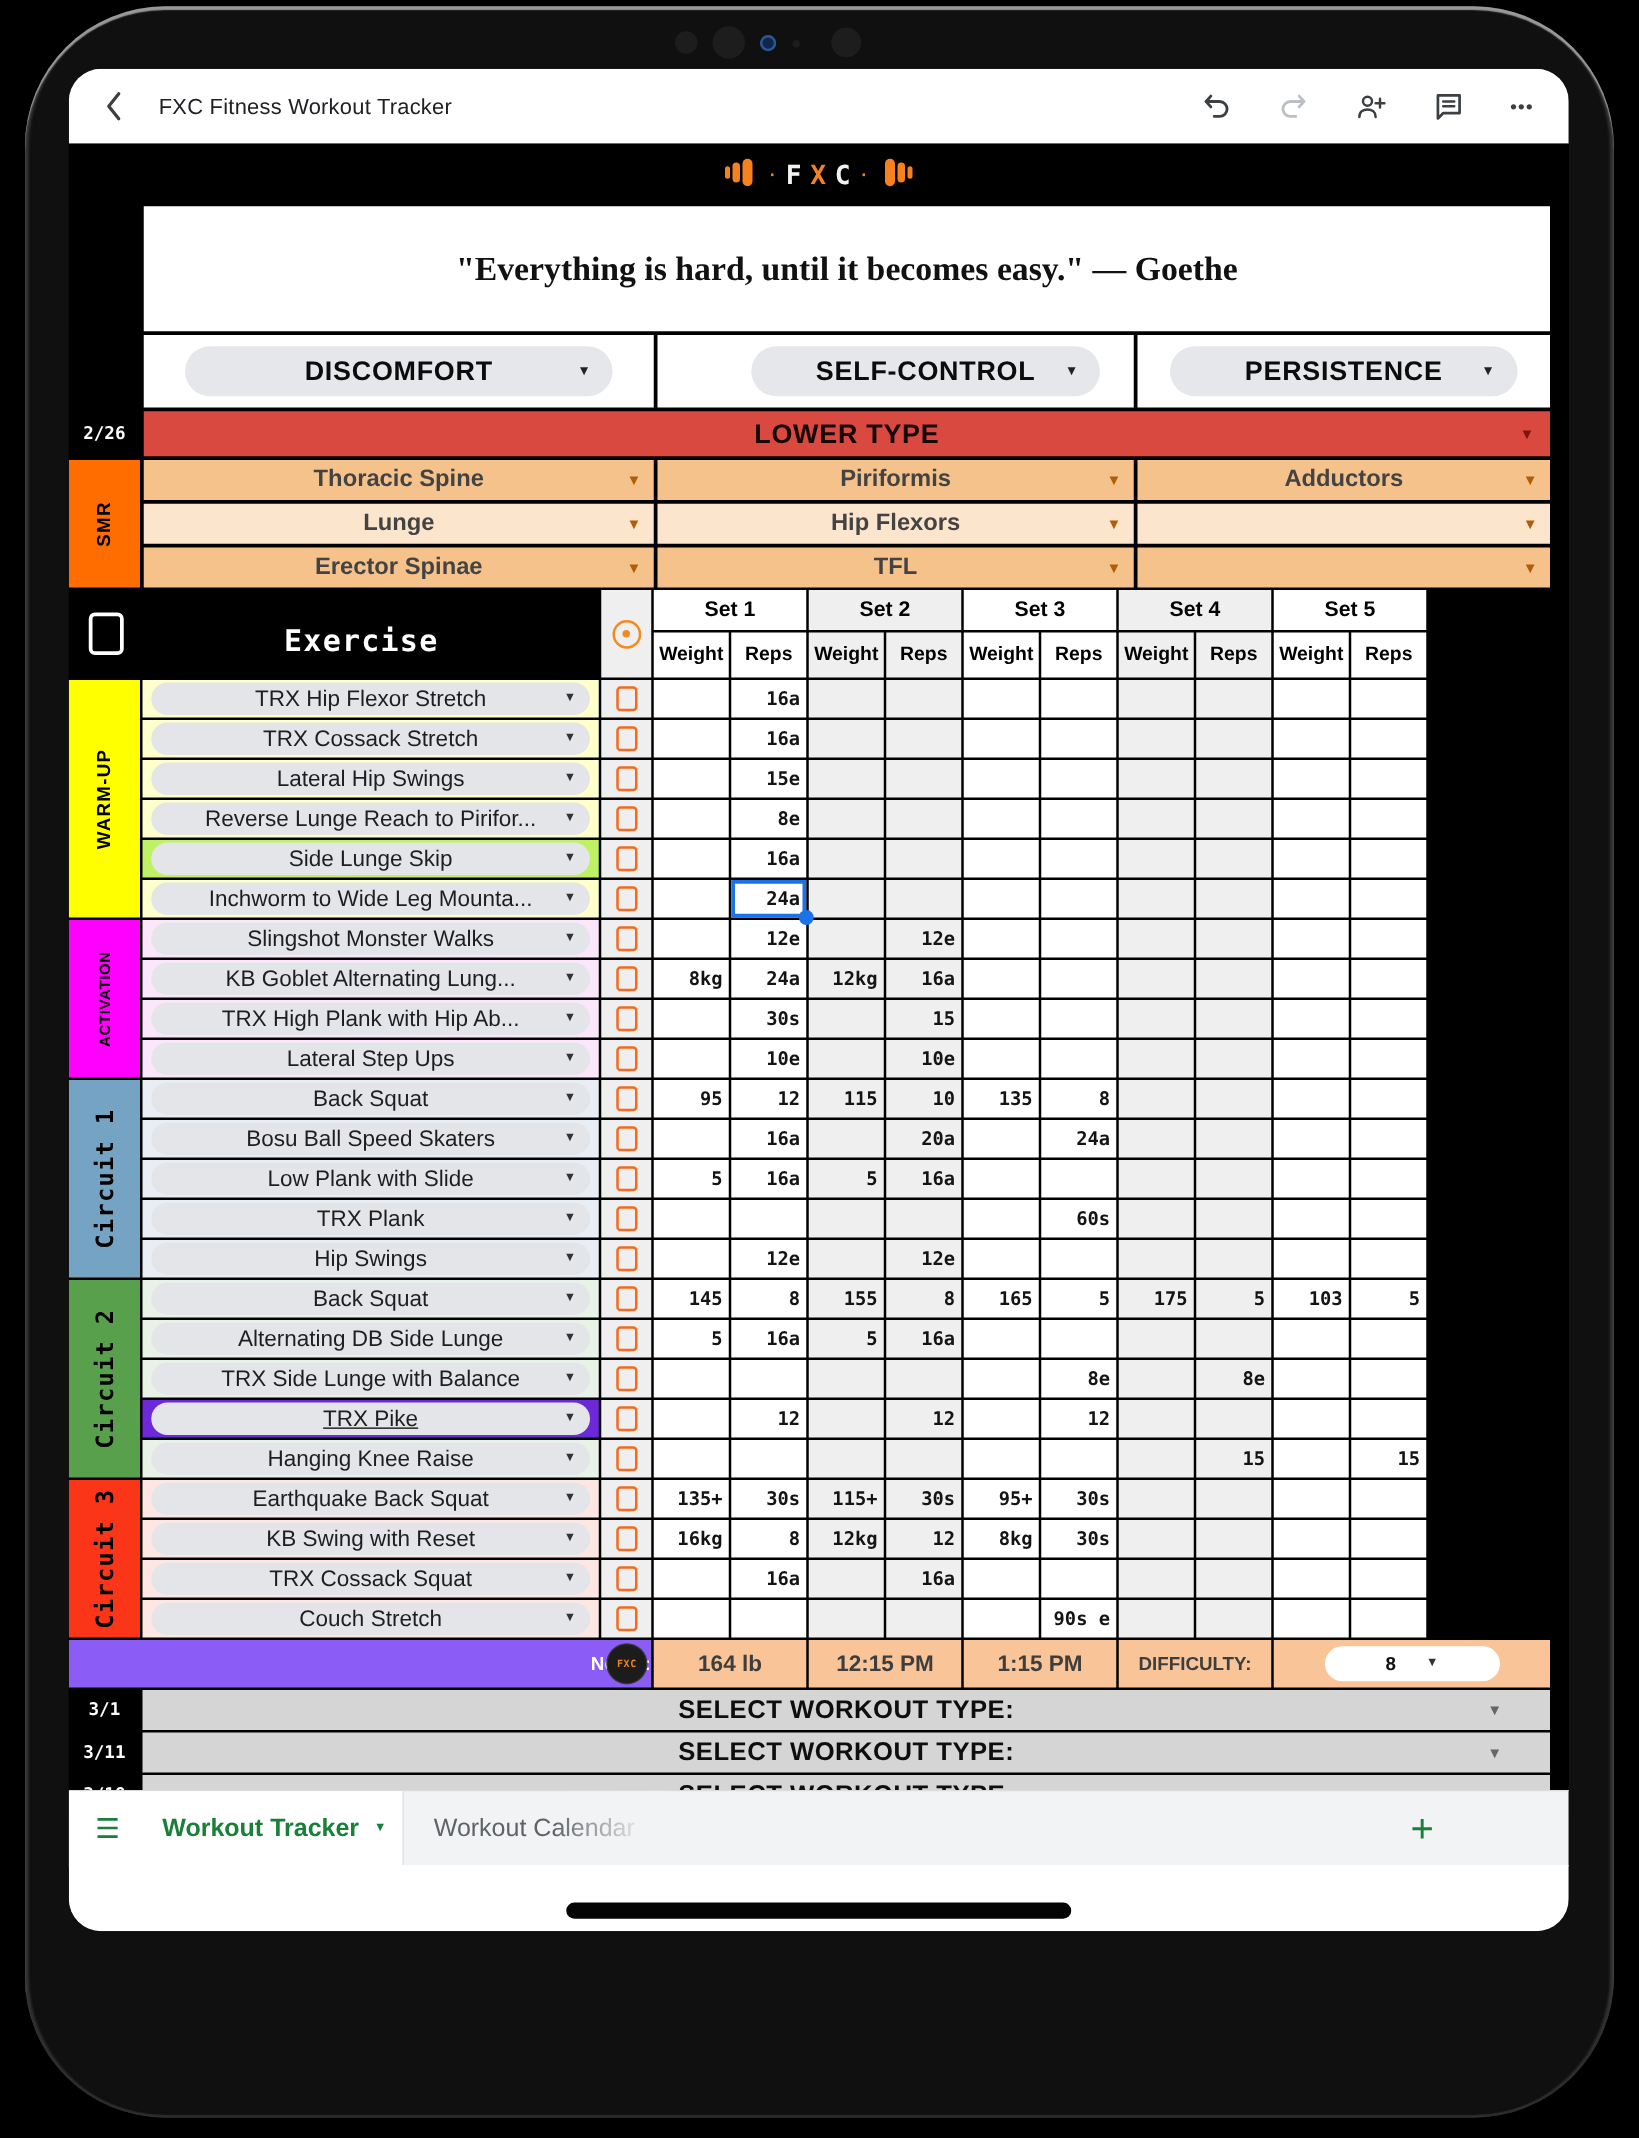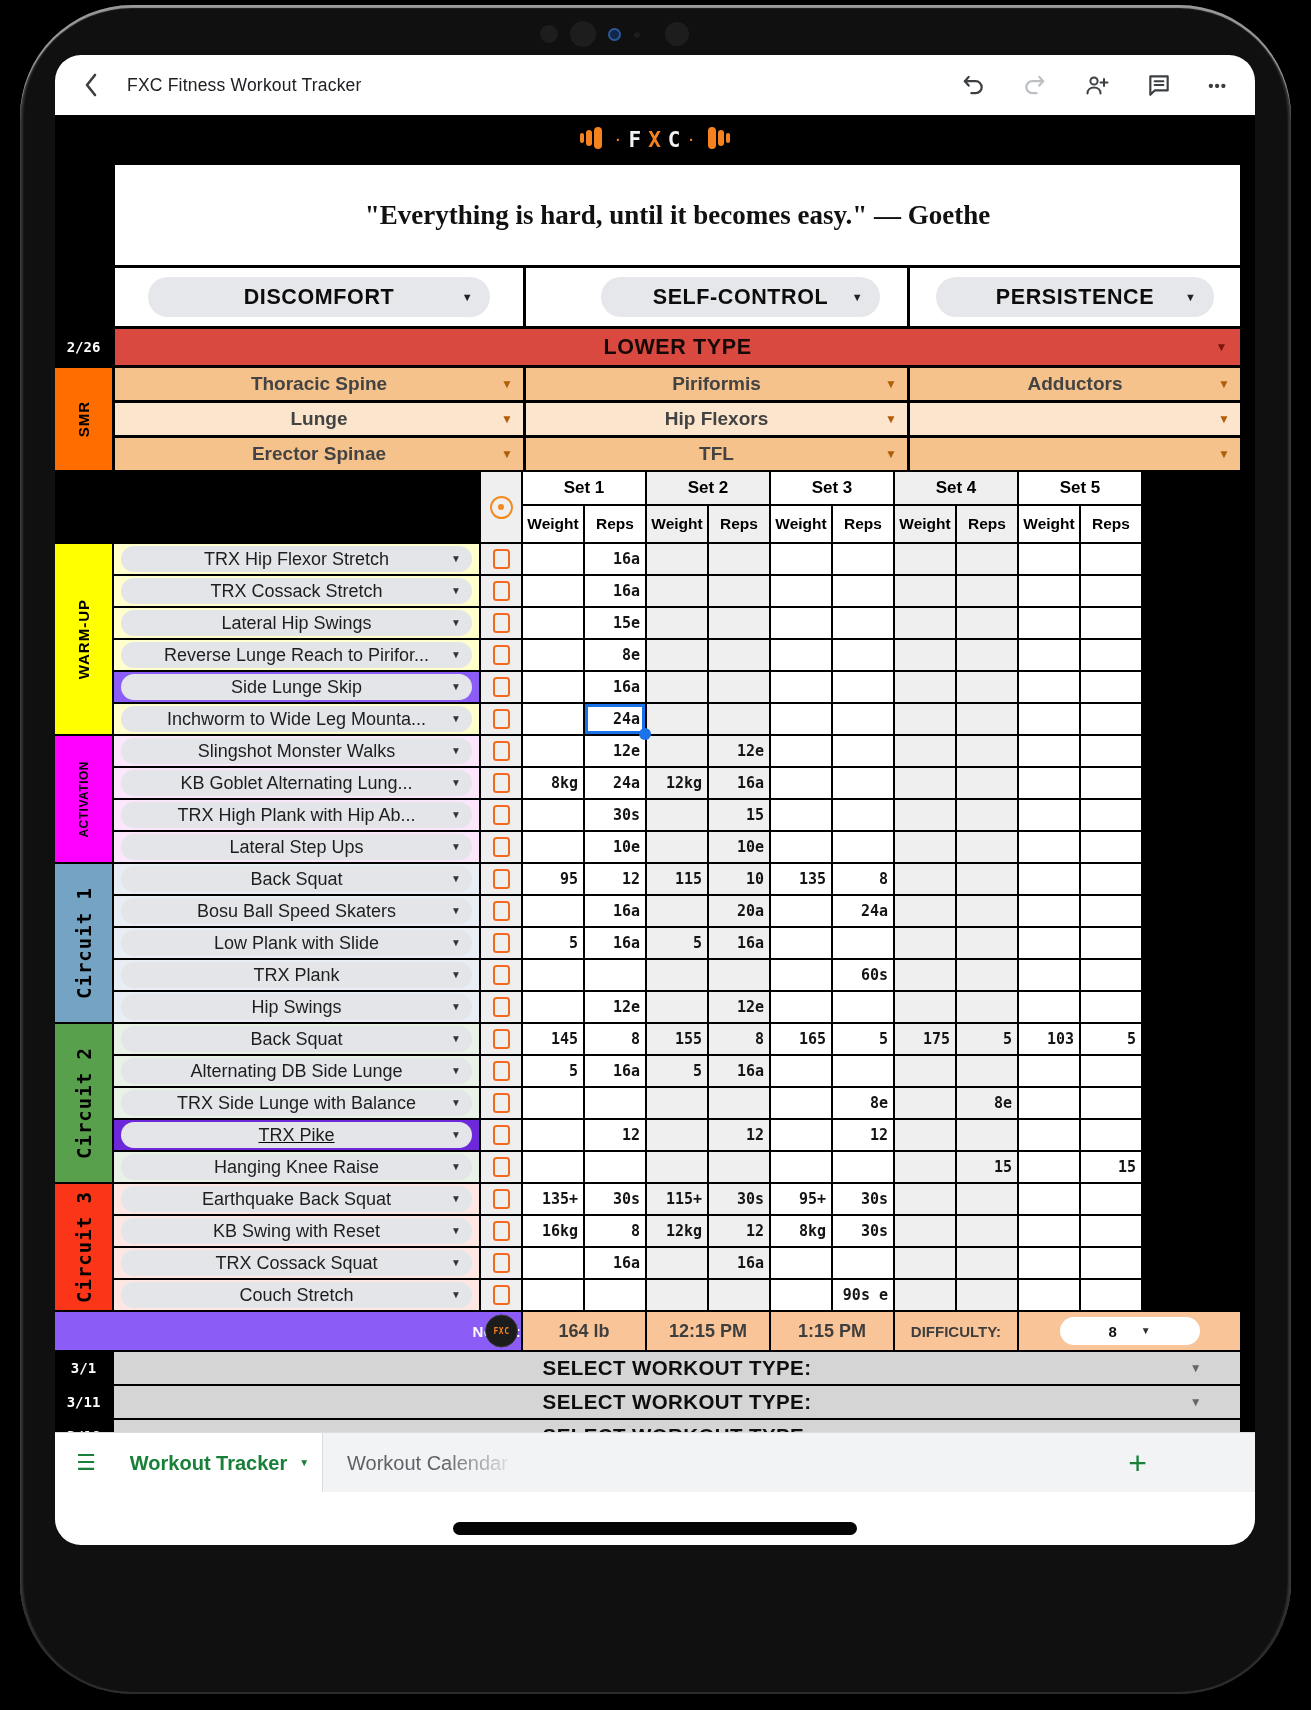--- a/index.html
+++ b/index.html
@@ -233,20 +233,24 @@
             <span>TFL</span>
             <span class="caret">▼</span>
           </div>
           <div class="smrcell smr-dark" style="grid-area: 5 / 4;">
             <span></span>
             <span class="caret">▼</span>
           </div>
         </div>
 
       <div class="wtable" id="wtable">
+        <div class="exhead">
+          <span class="wbox"></span>
+          <span class="extitle">Exercise</span>
+        </div>
         <div class="tgthead">
           <span class="tgt"></span>
         </div>
 
         <div class="notesblack">
           <span class="noteslabel">Notes:</span>
           <span class="badge">FXC</span>
         </div>
         <div class="notescell" style="grid-column:4/6;grid-row:27;text-align:center;">
             <span>164 lb</span>
@@ -392,21 +396,21 @@
             <span>8e</span>
           </div>
           <div class="dcell shade" style="grid-area: 6 / 6;"></div>
           <div class="dcell shade" style="grid-area: 6 / 7;"></div>
           <div class="dcell" style="grid-area: 6 / 8;"></div>
           <div class="dcell" style="grid-area: 6 / 9;"></div>
           <div class="dcell shade" style="grid-area: 6 / 10;"></div>
           <div class="dcell shade" style="grid-area: 6 / 11;"></div>
           <div class="dcell" style="grid-area: 6 / 12;"></div>
           <div class="dcell" style="grid-area: 6 / 13;"></div>
-          <div class="excell" style="grid-area: 7 / 2; background: #8b5cf6;">
+          <div class="excell" style="grid-area: 7 / 2; background: #bef264;">
             <div class="expill">
               <span>Side Lunge Skip</span>
               <span class="caret">▼</span>
             </div>
           </div>
           <div class="ckcell" style="grid-area: 7 / 3;">
             <span class="obox"></span>
           </div>
           <div class="dcell" style="grid-area: 7 / 4;"></div>
           <div class="dcell" style="grid-area: 7 / 5;">

